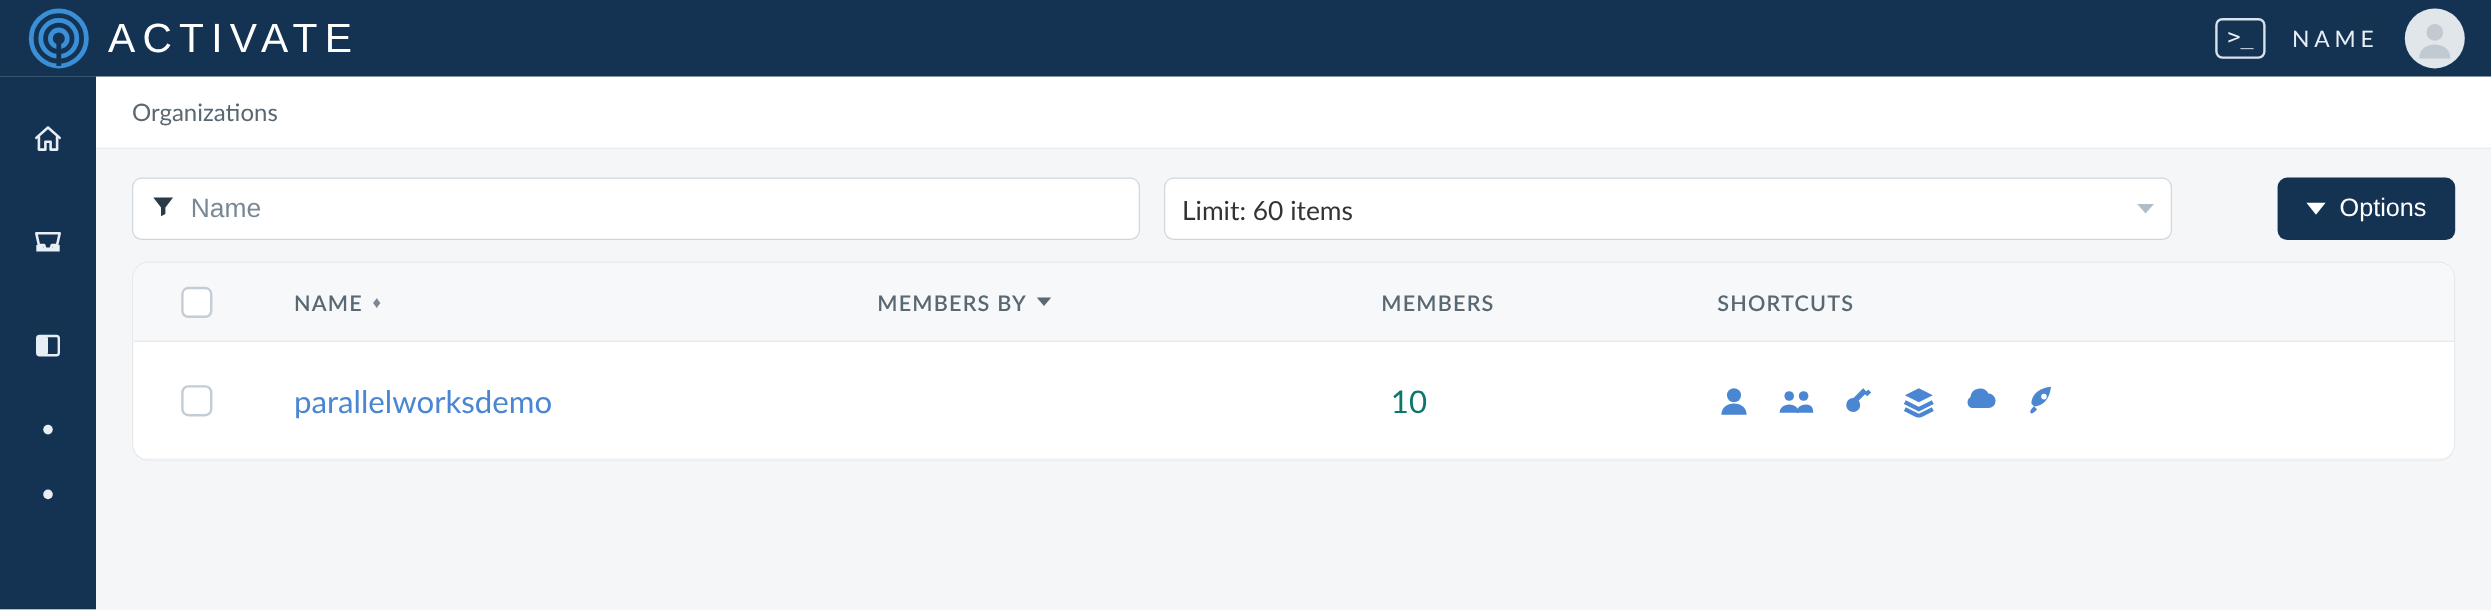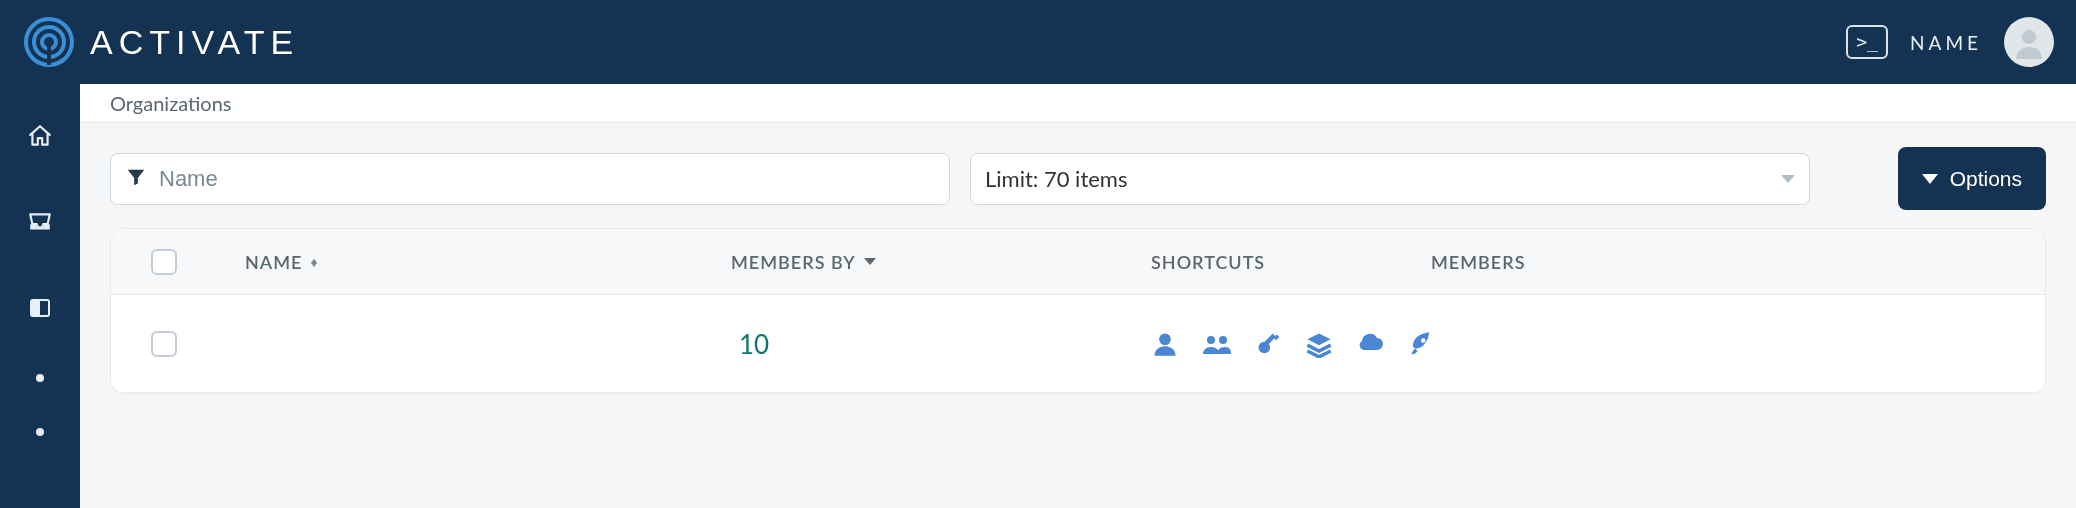--- a/index.html
+++ b/index.html
@@ -13,21 +13,21 @@
   .root {
     width: 2076px;
     height: 508px;
     display: flex;
     flex-direction: column;
     background: #f4f6f8;
     position: relative;
   }
   
   .header {
-    height: 84px;
+    height: 64px;
     background: #143353;
     display: flex;
     padding: 0 22px;
     color: #fff;
     gap: 32px;
   }
   .brand {
     display: flex;
     align-items: center;
     gap: 14px;
@@ -102,21 +102,21 @@
   .side-item svg { display:block; }
 
   
   .main {
     flex: 1;
     background: #f4f6f8;
     display: flex; flex-direction: column;
     min-width: 0;
   }
   .breadcrumb-bar {
-    height: 39px;
+    height: 60px;
     background: #fff;
     border-bottom: 1px solid #e6e9ec;
     display: flex; align-items: center;
     padding: 0 30px;
   }
   .breadcrumb-text {
     font-size: 20px;
     color: #5a6872;
   }
   .controls-row {
@@ -155,21 +155,21 @@
     border-left: 7px solid transparent;
     border-right: 7px solid transparent;
     border-top: 8px solid #b2bcc5;
   }
   .options-btn {
     margin-left: auto;
     background: #143353;
     color: #fff;
     border: none;
     border-radius: 8px;
-    height: 63px;
+    height: 52px;
     padding: 0 24px;
     font-size: 21px;
     display: flex; align-items: center; gap: 12px;
     cursor: pointer;
   }
   .chev-down {
     width: 0; height: 0;
     border-left: 8px solid transparent;
     border-right: 8px solid transparent;
     border-top: 10px solid #fff;
@@ -305,21 +305,21 @@
         <div class="input-wrap filter-input">
           <span>
             <svg width="22" height="22" viewBox="0 0 24 24" fill="#2b3a47">
                 <path d="M3 4h18l-7 9v6l-4 2v-8L3 4z"></path>
               </svg>
           </span>
           <input type="text" placeholder="Name" style="">
         </div>
 
         <div class="input-wrap limit-select">
-          <span class="limit-text">Limit: 70 items</span>
+          <span class="limit-text">Limit: 60 items</span>
           <span class="caret-down"></span>
         </div>
 
         <button class="options-btn">
           <span class="chev-down"></span>
           <span>Options</span>
         </button>
       </div>
 
       <div class="table-card">
@@ -329,30 +329,33 @@
           </div>
           <div class="th th-name">
             <span>NAME</span>
             <span class="sort-glyph">♦</span>
           </div>
           <div class="th">
             <span>MEMBERS BY</span>
             <span class="little-caret"></span>
           </div>
           <div class="th">
+            <span>MEMBERS</span>
+          </div>
+          <div class="th">
             <span>SHORTCUTS</span>
-          </div>
-          <div class="th">
-            <span>MEMBERS</span>
           </div>
         </div>
 
         <div class="trow">
           <div class="cell cell-check">
             <div class="checkbox"></div>
+          </div>
+          <div class="cell">
+            <a class="org-link">parallelworksdemo</a>
           </div>
           <div class="cell">
             <span></span>
           </div>
           <div class="cell">
             <span class="members-count">10</span>
           </div>
           <div class="cell">
             <div class="shortcut-icons">
               <span class="sicon">

